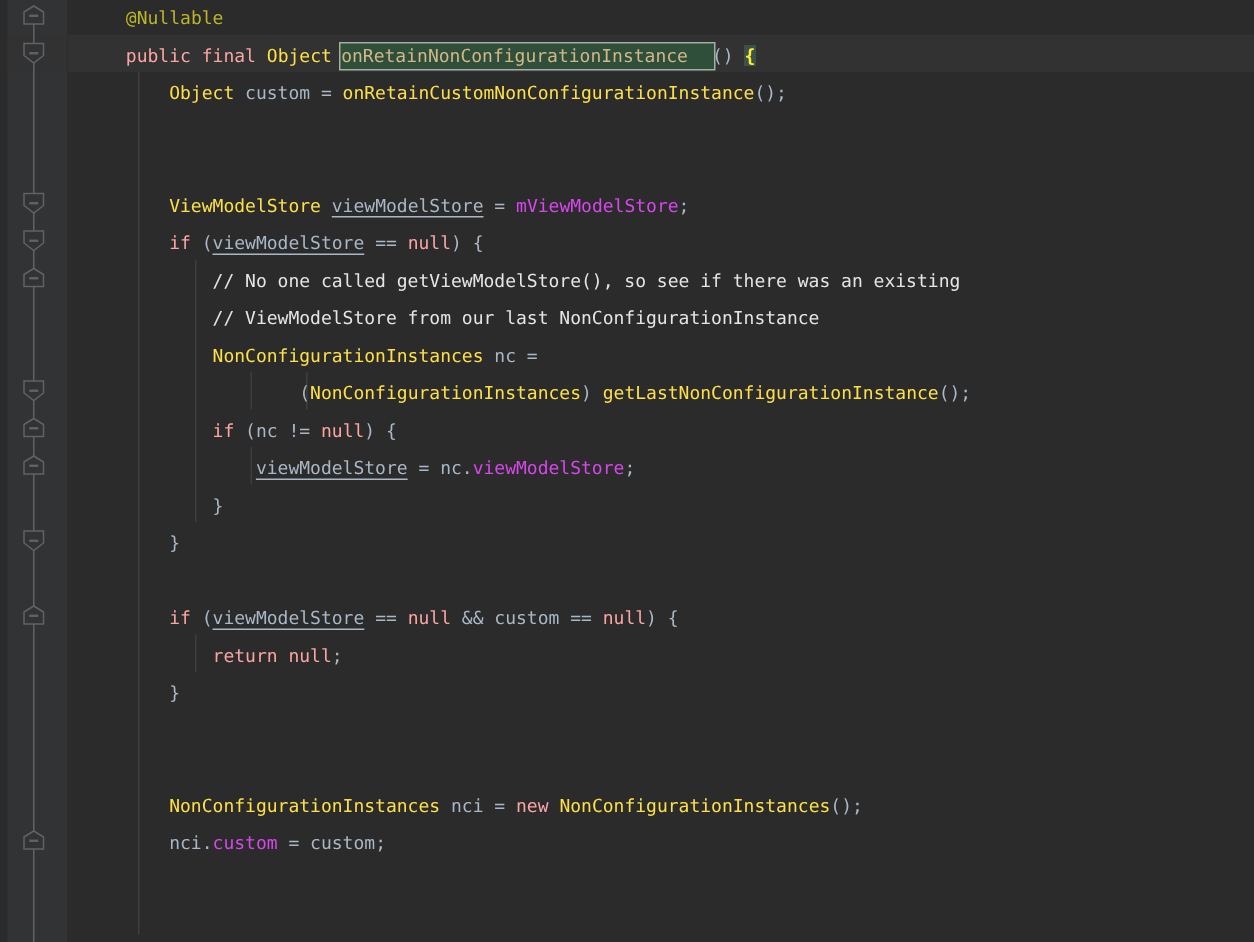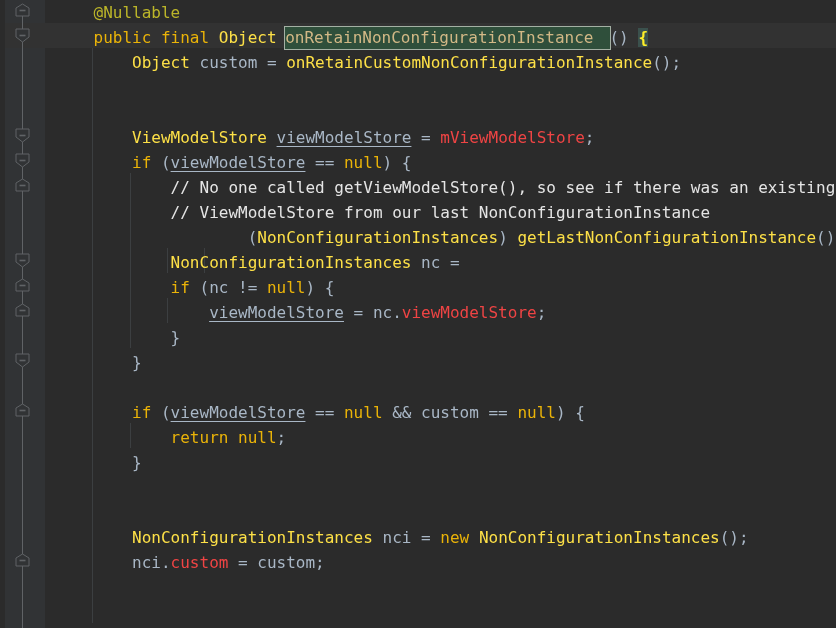--- a/index.html
+++ b/index.html
@@ -79,43 +79,43 @@
     background: #323232;
   }
   #code-lines {
     position: relative;
     z-index: 3;
   }
   .line {
     position: relative;
     height: 25px;
     line-height: 25px;
-    font-size: 16px;
+    font-size: 12px;
     white-space: pre;
     color: #a9b7c6;
     letter-spacing: 0px;
   }
   .line-inner {
     position: relative;
     padding-left: 10px;
   }
 
   
   .guide {
     position: absolute;
     width: 1px;
     background: #3c3f41;
     z-index: 2;
   }
 
   
-  .kw       { color: #eab308; }         
+  .kw       { color: #fca5a5; }         
   .type     { color: #fde047; }         
   .ident    { color: #a9b7c6; }
-  .field    { color: #ef4444; }         
+  .field    { color: #d946ef; }         
   .anno     { color: #bbb529; }         
   .cmt      { color: #e5e5e5; }         
   .punc     { color: #a9b7c6; }
   .localvar { color: #a9b7c6; text-decoration: underline; text-underline-offset: 3px; text-decoration-thickness: 1px; }
   .method   { color: #fde047; }
 
   
   .sel-ident {
     background: #2f4f3b;
     outline: 1px solid #a4b0a4;
@@ -224,22 +224,22 @@
     <div id="code-lines">
         <div class="line"><span class="line-inner"><span class="punc">    </span><span class="anno">@Nullable</span></span></div>
         <div class="line"><span class="line-inner"><span class="punc">    </span><span class="kw">public</span><span class="punc"> </span><span class="kw">final</span><span class="punc"> </span><span class="type">Object</span><span class="punc"> </span><span class="sel-ident">onRetainNonConfigurationInstance</span><span class="punc">()</span><span class="punc"> </span><span class="brace-hl">{</span></span></div>
         <div class="line"><span class="line-inner"><span class="punc">        </span><span class="type">Object</span><span class="ident"> custom </span><span class="punc">= </span><span class="method">onRetainCustomNonConfigurationInstance</span><span class="punc">();</span></span></div>
         <div class="line"><span class="line-inner"></span></div>
         <div class="line"><span class="line-inner"></span></div>
         <div class="line"><span class="line-inner"><span class="punc">        </span><span class="type">ViewModelStore</span><span class="punc"> </span><span class="localvar">viewModelStore</span><span class="punc"> = </span><span class="field">mViewModelStore</span><span class="punc">;</span></span></div>
         <div class="line"><span class="line-inner"><span class="punc">        </span><span class="kw">if</span><span class="punc"> (</span><span class="localvar">viewModelStore</span><span class="punc"> == </span><span class="kw">null</span><span class="punc">) {</span></span></div>
         <div class="line"><span class="line-inner"><span class="punc">            </span><span class="cmt">// No one called getViewModelStore(), so see if there was an existing</span></span></div>
         <div class="line"><span class="line-inner"><span class="punc">            </span><span class="cmt">// ViewModelStore from our last NonConfigurationInstance</span></span></div>
+        <div class="line"><span class="line-inner"><span class="punc">            </span><span class="type">NonConfigurationInstances</span><span class="ident"> nc </span><span class="punc">=</span></span></div>
         <div class="line"><span class="line-inner"><span class="punc">                    </span><span class="punc">(</span><span class="type">NonConfigurationInstances</span><span class="punc">) </span><span class="method">getLastNonConfigurationInstance</span><span class="punc">();</span></span></div>
-        <div class="line"><span class="line-inner"><span class="punc">            </span><span class="type">NonConfigurationInstances</span><span class="ident"> nc </span><span class="punc">=</span></span></div>
         <div class="line"><span class="line-inner"><span class="punc">            </span><span class="kw">if</span><span class="punc"> (nc </span><span class="punc">!= </span><span class="kw">null</span><span class="punc">) {</span></span></div>
         <div class="line"><span class="line-inner"><span class="punc">                </span><span class="localvar">viewModelStore</span><span class="punc"> = nc.</span><span class="field">viewModelStore</span><span class="punc">;</span></span></div>
         <div class="line"><span class="line-inner"><span class="punc">            </span><span class="punc">}</span></span></div>
         <div class="line"><span class="line-inner"><span class="punc">        </span><span class="punc">}</span></span></div>
         <div class="line"><span class="line-inner"></span></div>
         <div class="line"><span class="line-inner"><span class="punc">        </span><span class="kw">if</span><span class="punc"> (</span><span class="localvar">viewModelStore</span><span class="punc"> == </span><span class="kw">null</span><span class="punc"> &amp;&amp; custom == </span><span class="kw">null</span><span class="punc">) {</span></span></div>
         <div class="line"><span class="line-inner"><span class="punc">            </span><span class="kw">return</span><span class="punc"> </span><span class="kw">null</span><span class="punc">;</span></span></div>
         <div class="line"><span class="line-inner"><span class="punc">        </span><span class="punc">}</span></span></div>
         <div class="line"><span class="line-inner"></span></div>
         <div class="line"><span class="line-inner"></span></div>

